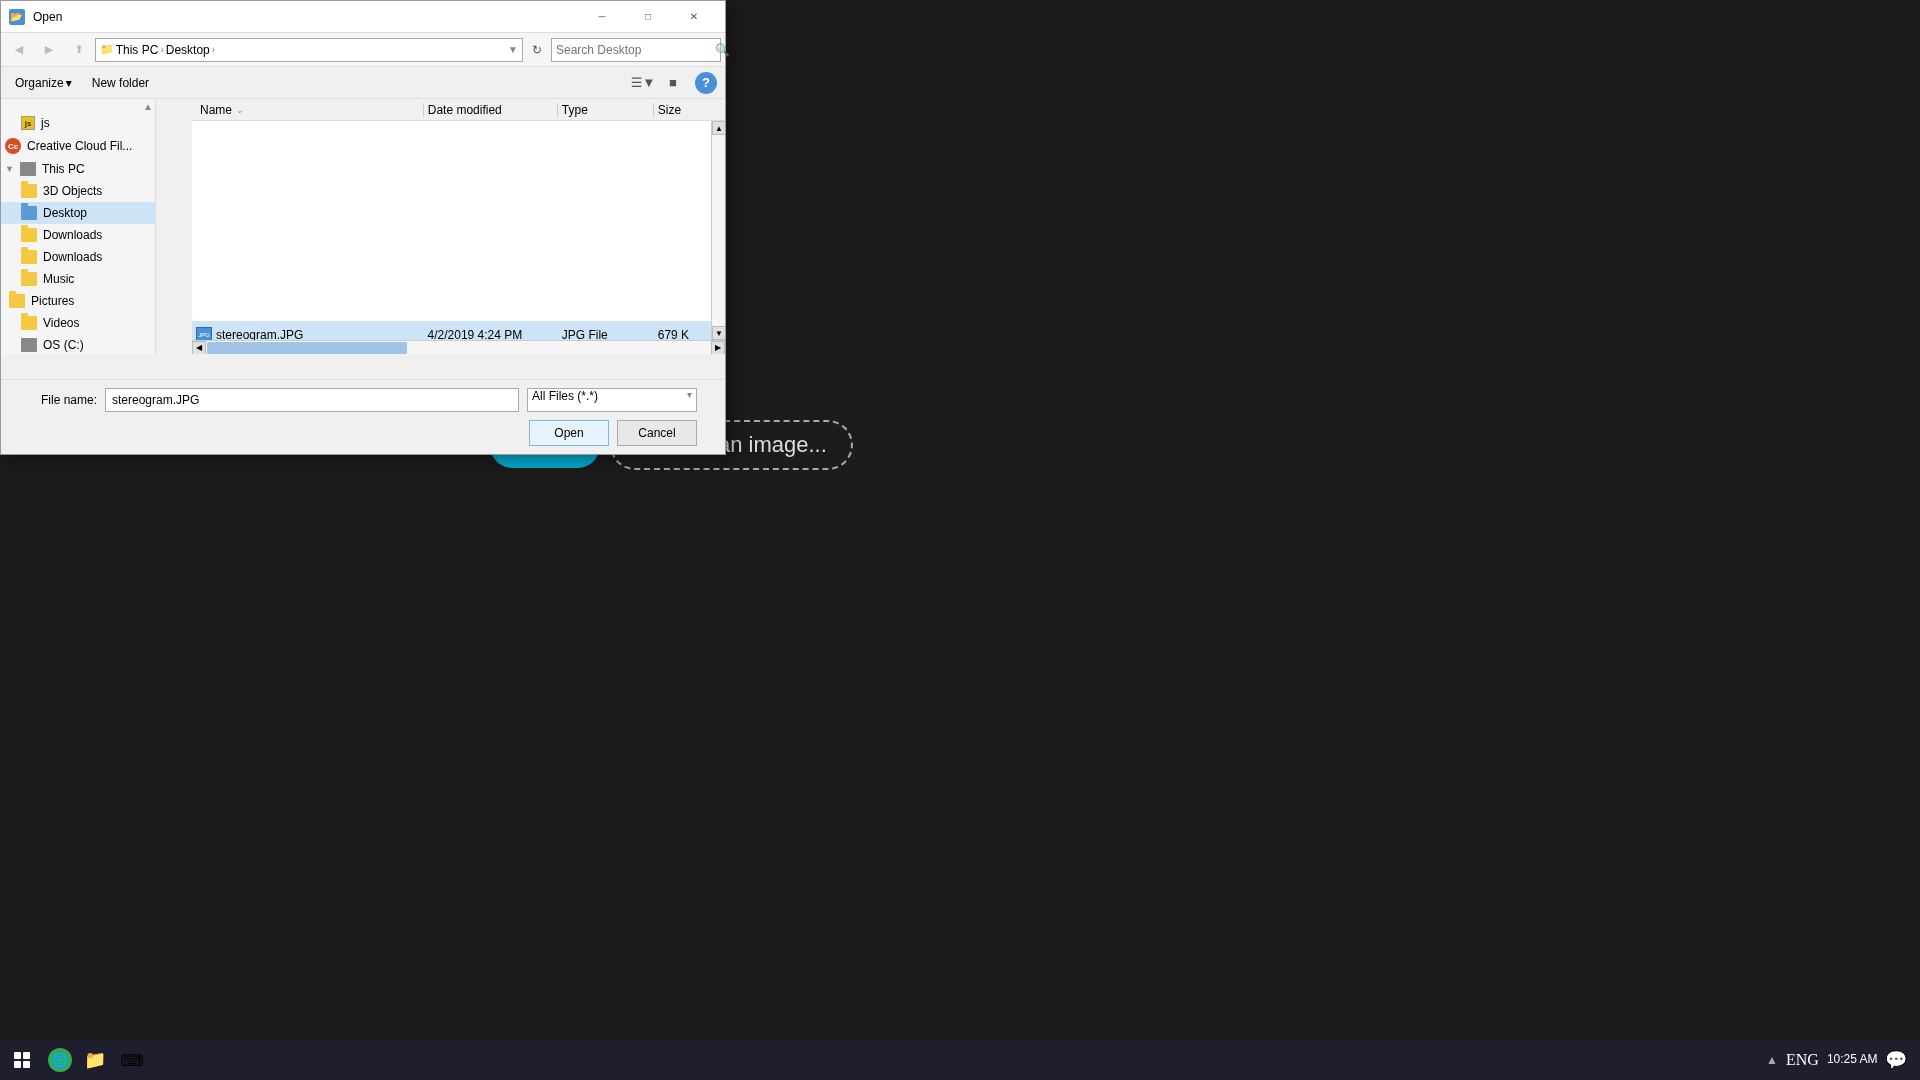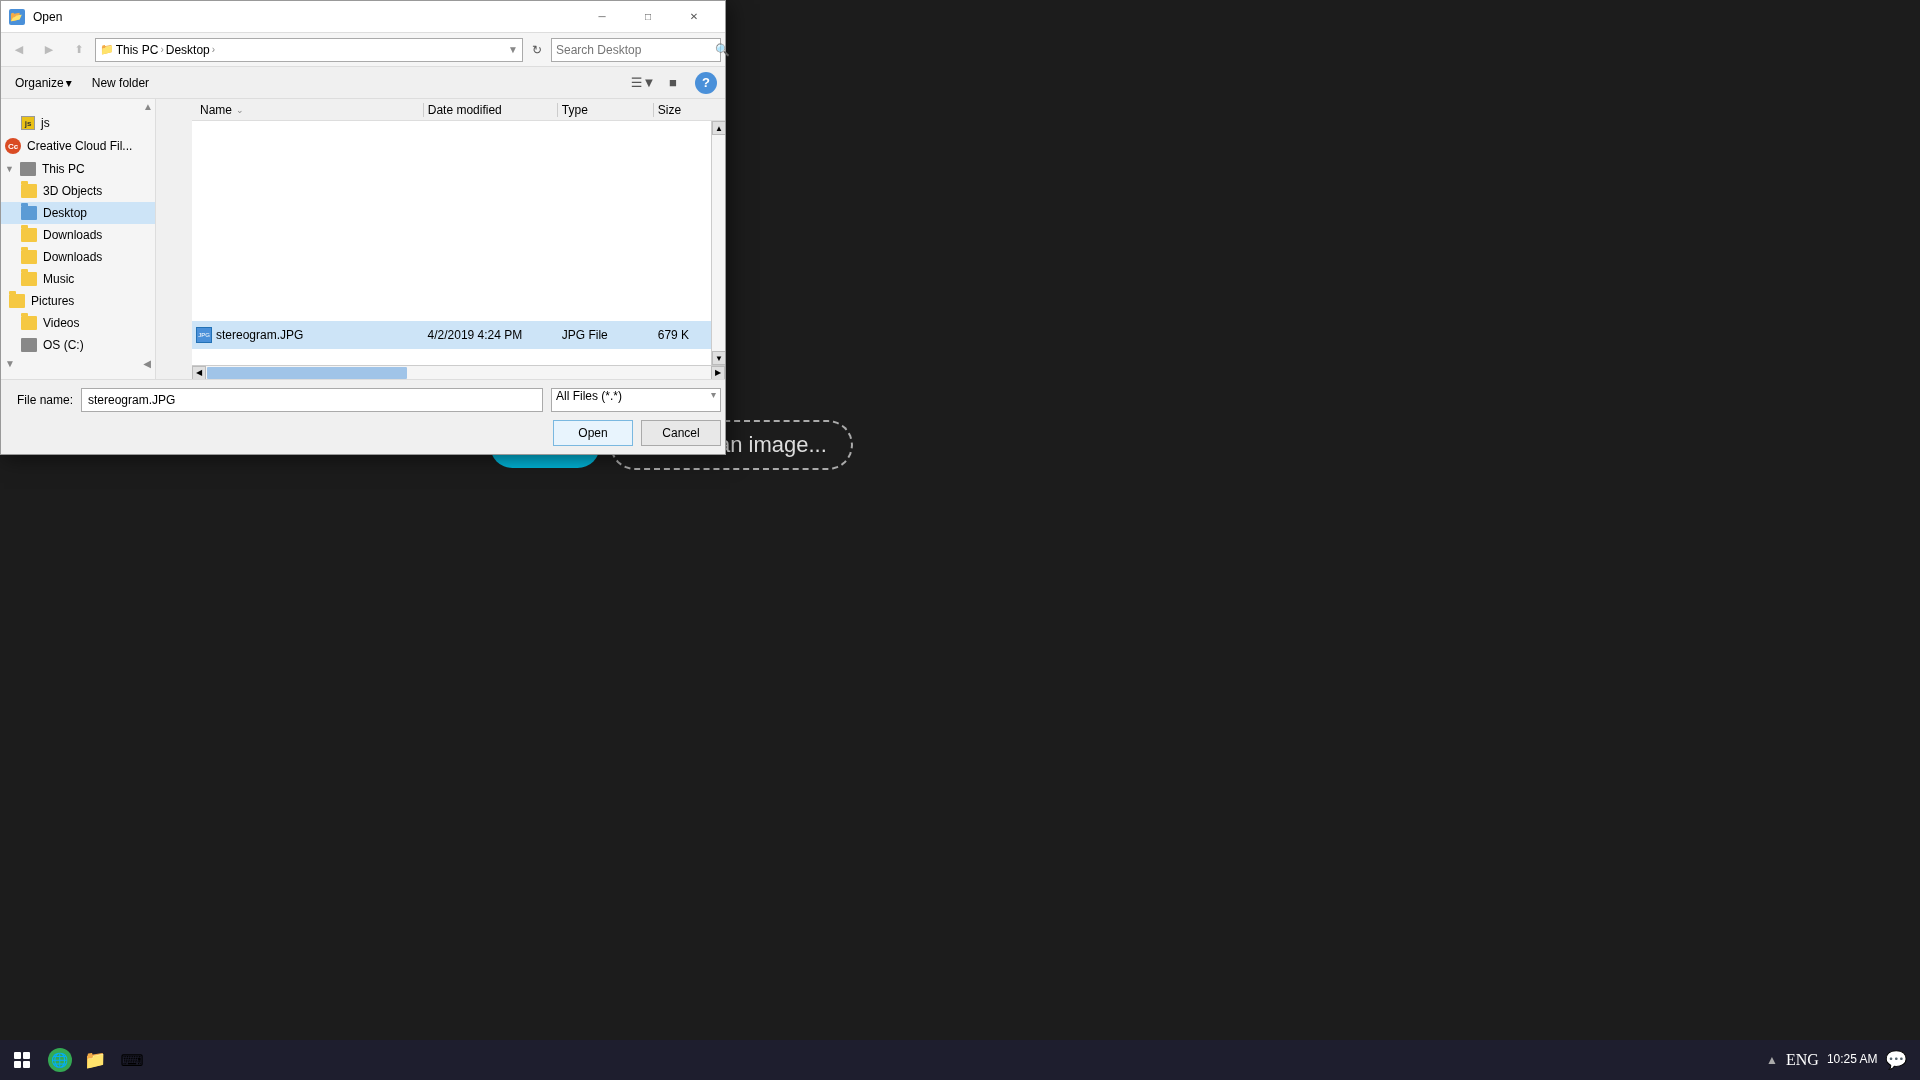--- a/index.html
+++ b/index.html
@@ -580,27 +580,28 @@
       width: 200px;
       background: #a0c4e8;
       position: absolute;
       top: 1px;
       left: 1px;
       border-radius: 1px;
     }
 
     
     .bottom-bar {
-      padding: 8px 4px;
+      padding: 8px 28px;
       background: #f0f0f0;
       border-top: 1px solid #ddd;
       display: flex;
       flex-direction: column;
       gap: 8px;
       flex-shrink: 0;
+      margin-top: 25px;
     }
 
     .filename-row {
       display: flex;
       align-items: center;
       gap: 8px;
     }
 
     .filename-label {
       font-size: 12px;

